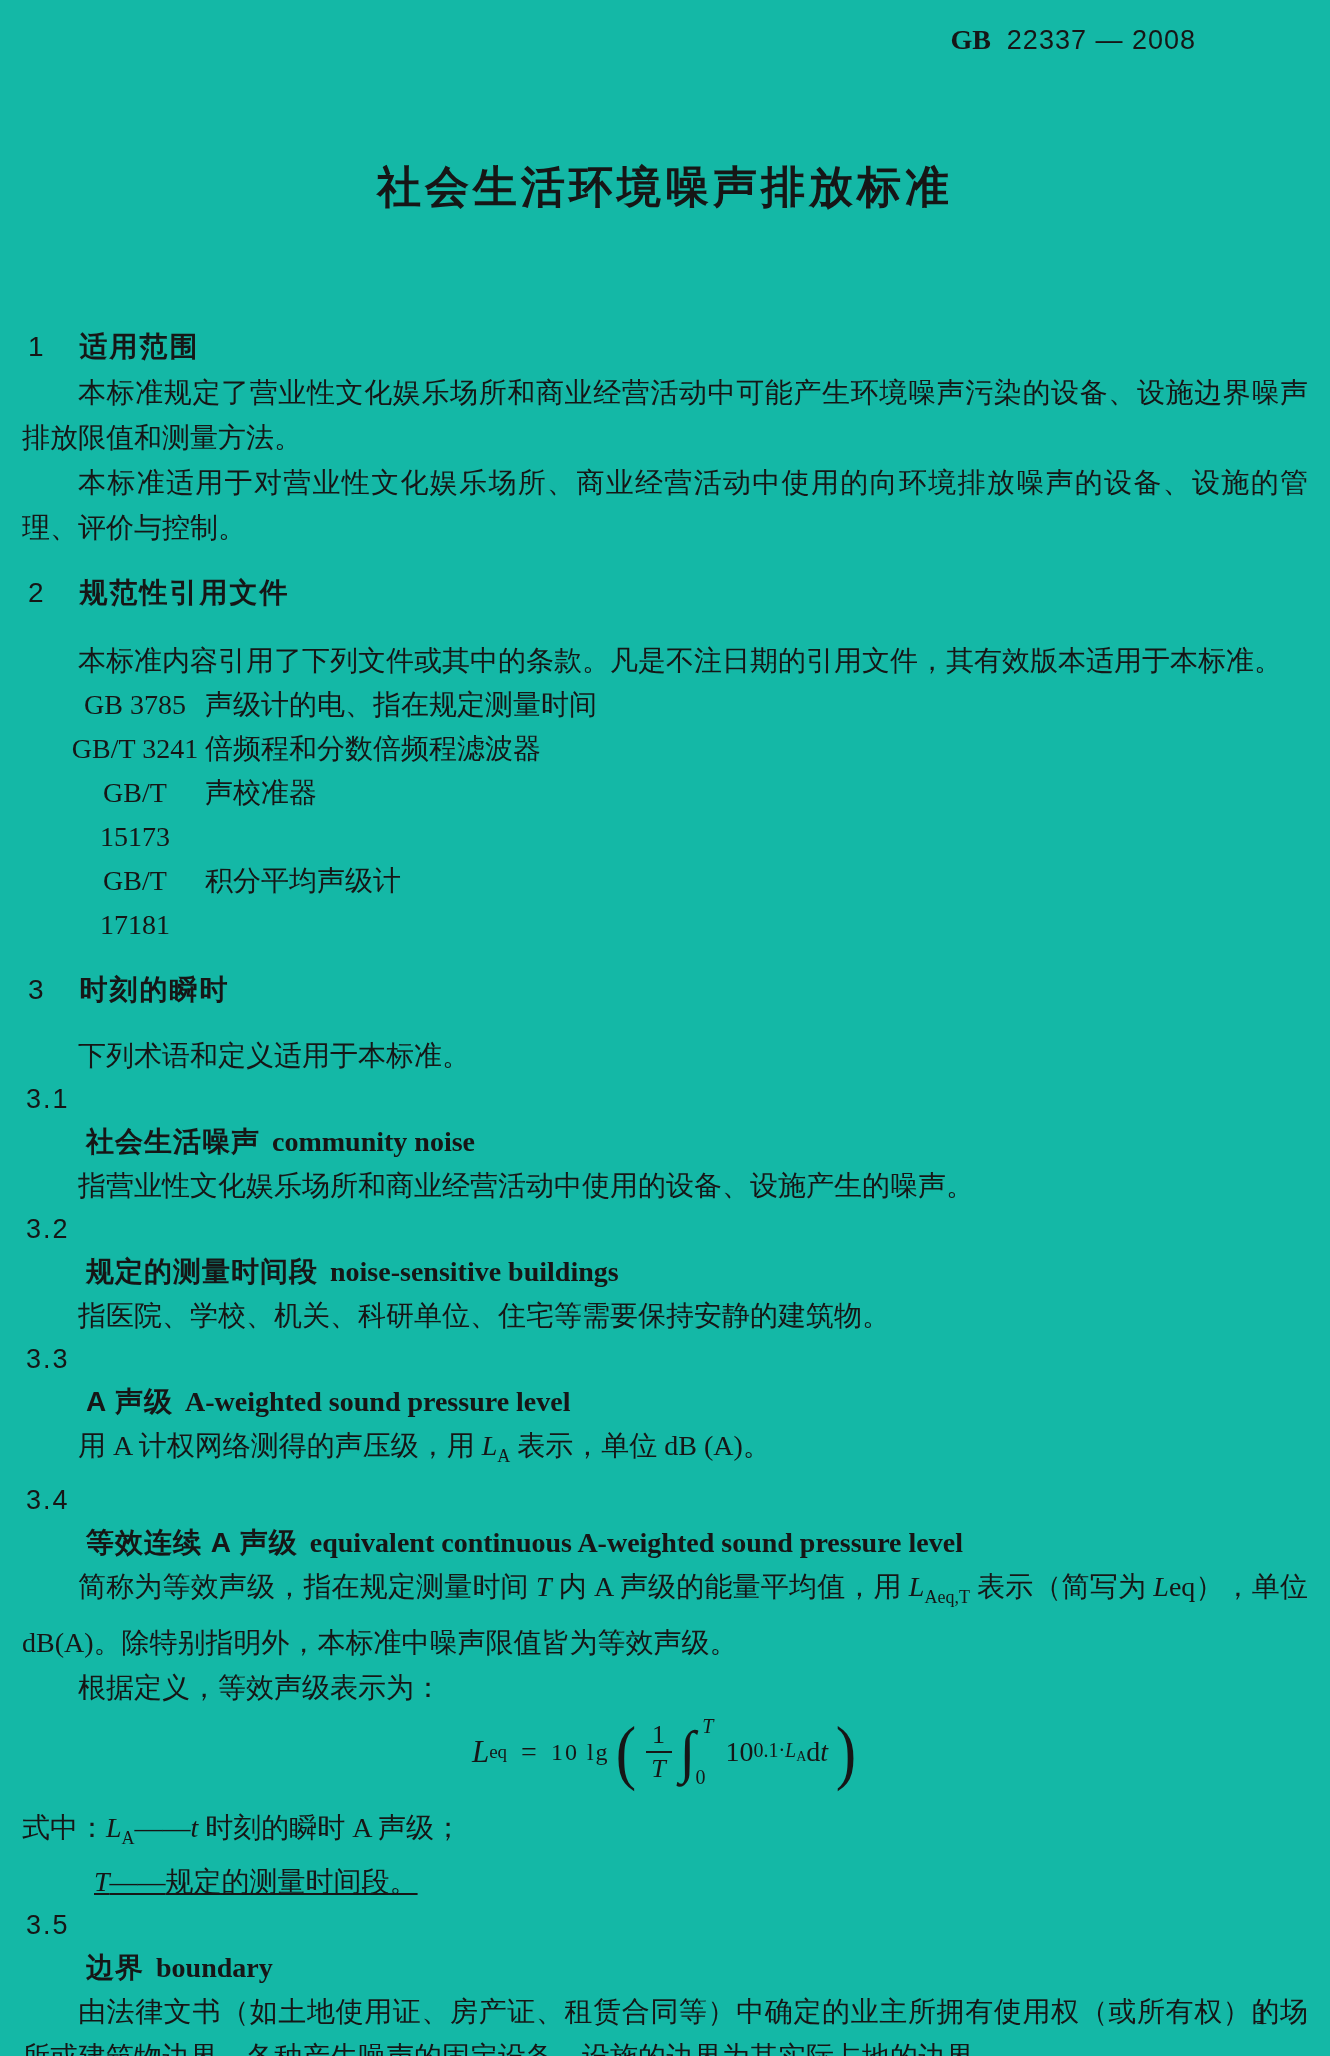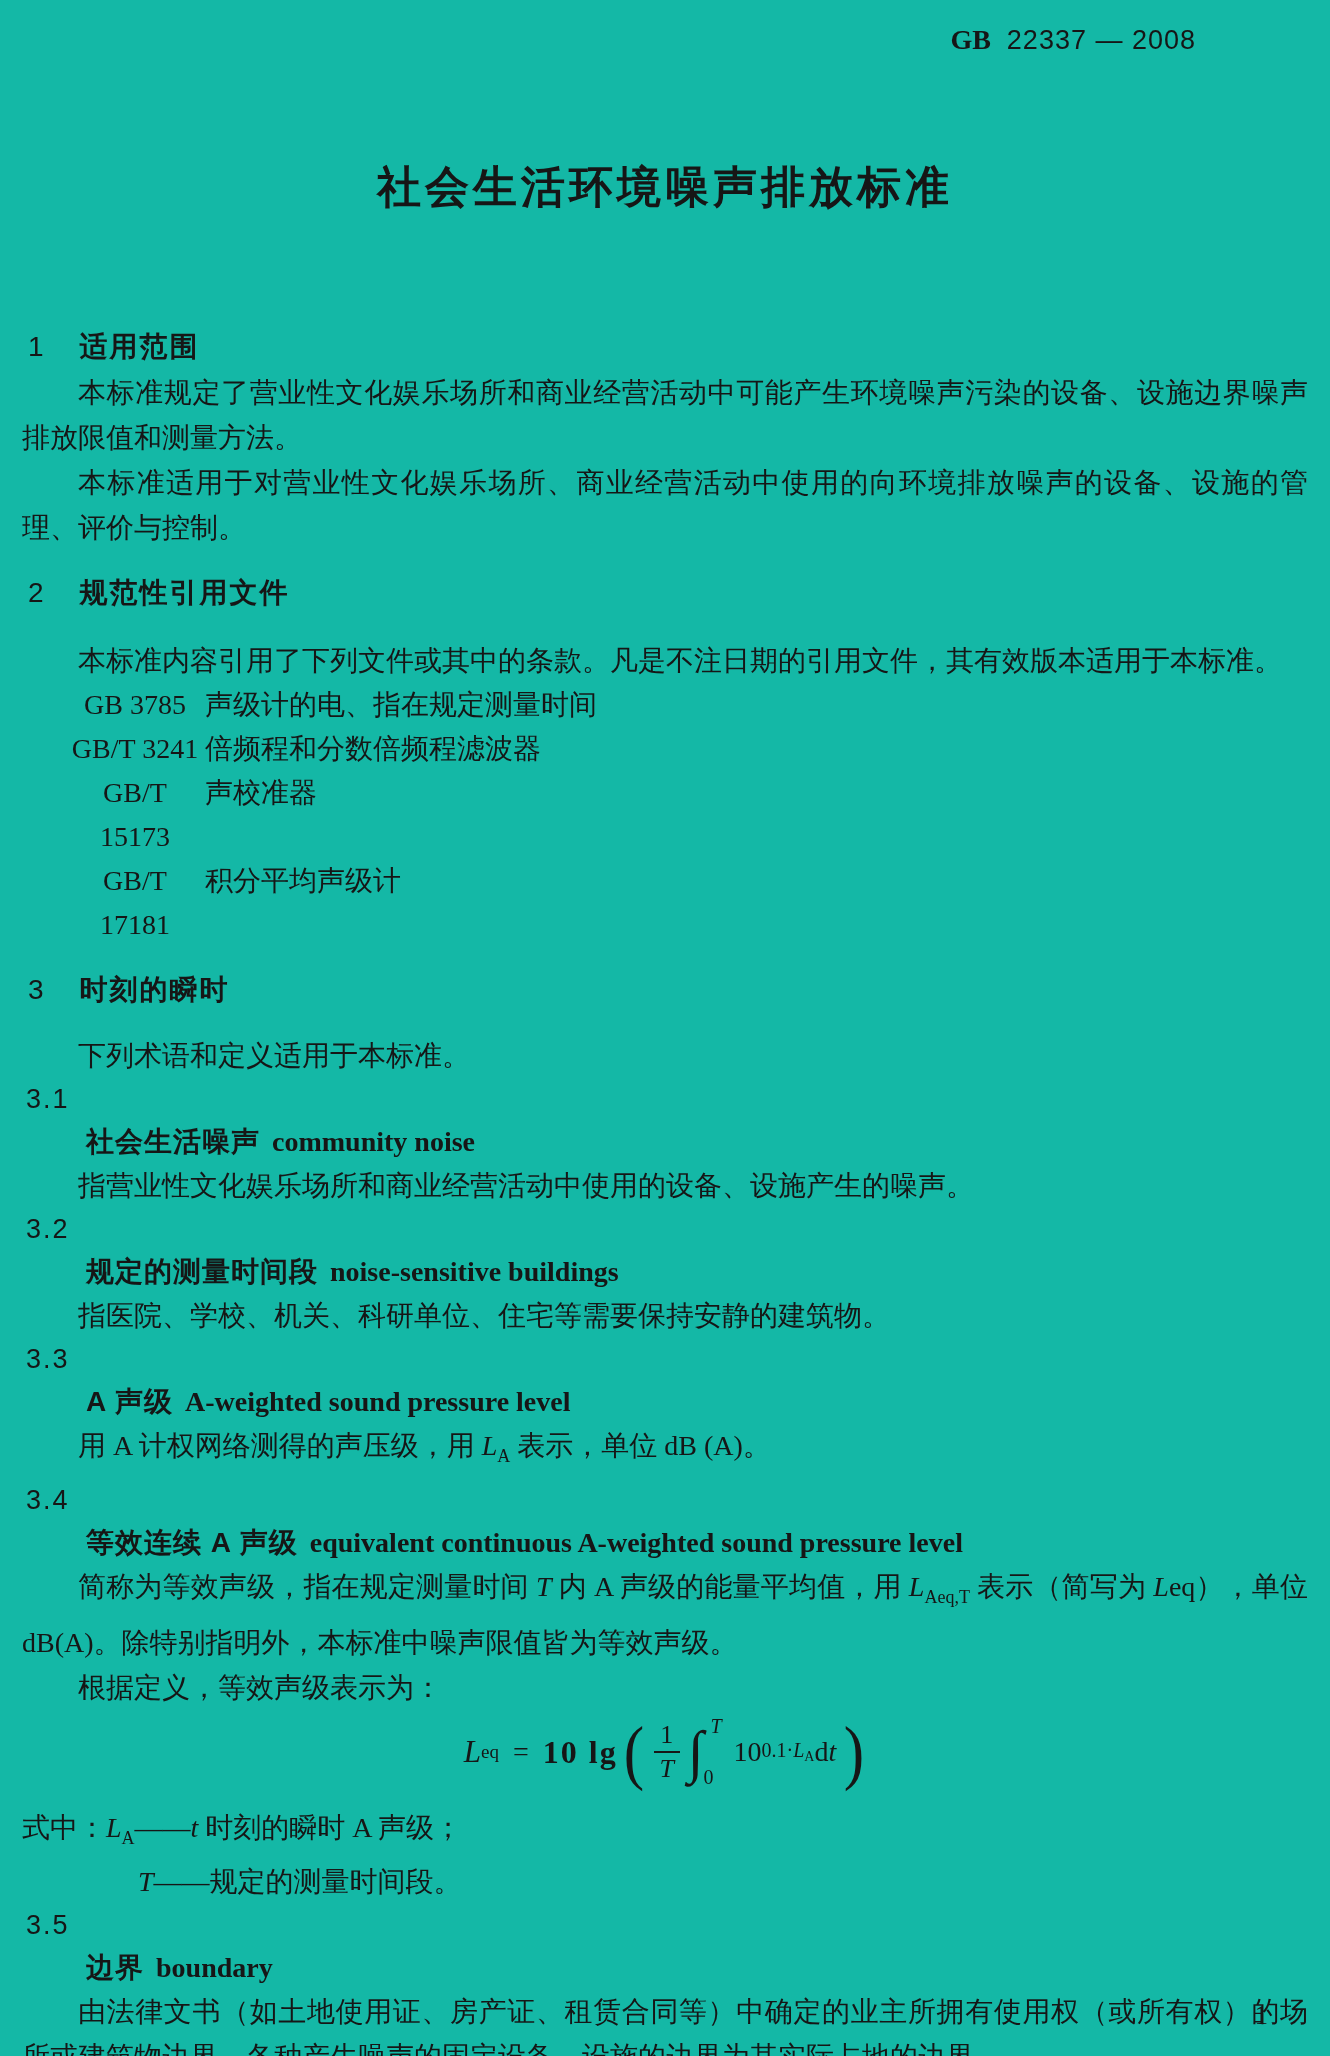--- a/index.html
+++ b/index.html
@@ -56,41 +56,41 @@
   .sub  { font-size:18px; vertical-align:-7px; }
   
   .formula {
     margin-top:2px; height:80px;
     display:flex; justify-content:center; align-items:center;
     white-space:nowrap;
   }
   .formula .fvar { font-style:italic; font-size:31px; }
   .formula .fsub { font-size:19px; vertical-align:-8px; }
   .formula .feq { margin:0 14px; font-size:28px; }
-  .formula .fcoef { font-size:32px; letter-spacing:2px;font-weight:bold; }
+  .formula .fcoef { font-size:24px; letter-spacing:2px; }
   .fparen { font-size:72px; font-weight:300; line-height:0; transform:scaleX(.85); display:inline-block; }
   .fparen.left { margin:0 6px 0 4px; }
   .fparen.right { margin-left:6px; }
   .frac { display:inline-flex; flex-direction:column; align-items:center; margin:0 8px 0 2px; vertical-align:middle; }
   .frac .num, .frac .den { font-size:26px; line-height:28px; }
   .frac .den { font-style:italic; }
   .frac .bar { width:26px; border-top:2px solid #161616; margin:2px 0; }
   .int-wrap { position:relative; display:inline-block; margin-right:14px; padding:0 16px 0 0; }
   .int-sign { font-size:58px; line-height:58px; display:inline-block; }
   .int-sup { position:absolute; top:-8px; right:-2px; font-size:20px; font-style:italic; }
   .int-sub { position:absolute; bottom:-8px; right:6px; font-size:20px; }
   .fbase { font-size:28px; }
   .fexp { font-size:20px; vertical-align:16px; }
   .fexp .fexp-var { font-style:italic; }
   .fexp .fexp-sub { font-size:14px; vertical-align:-4px; }
   .fdt { font-size:28px; }
   .fdt .dt-t { font-style:italic; }
   
   .where-line1 { margin-top:14px; line-height:44px; }
-  .where-line2 { margin-left:116px; line-height:44px; }
+  .where-line2 { margin-left:72px; line-height:44px;text-decoration:underline; }
   
   .page-num { position:absolute; right:62px; top:2000px; font-size:27px; }
 </style>
 </head>
 <body>
 
 <div class="page">
 
   <div class="doc-code">
     <span class="code-gb">GB</span><span class="code-num">22337 — 2008</span>

